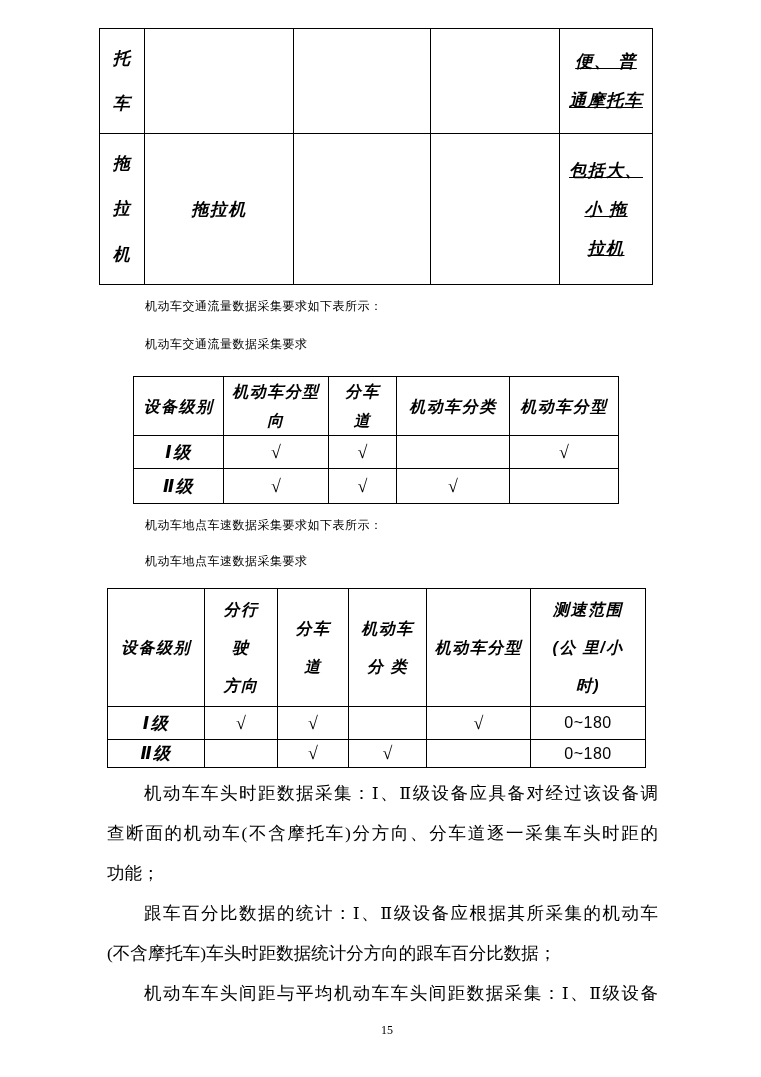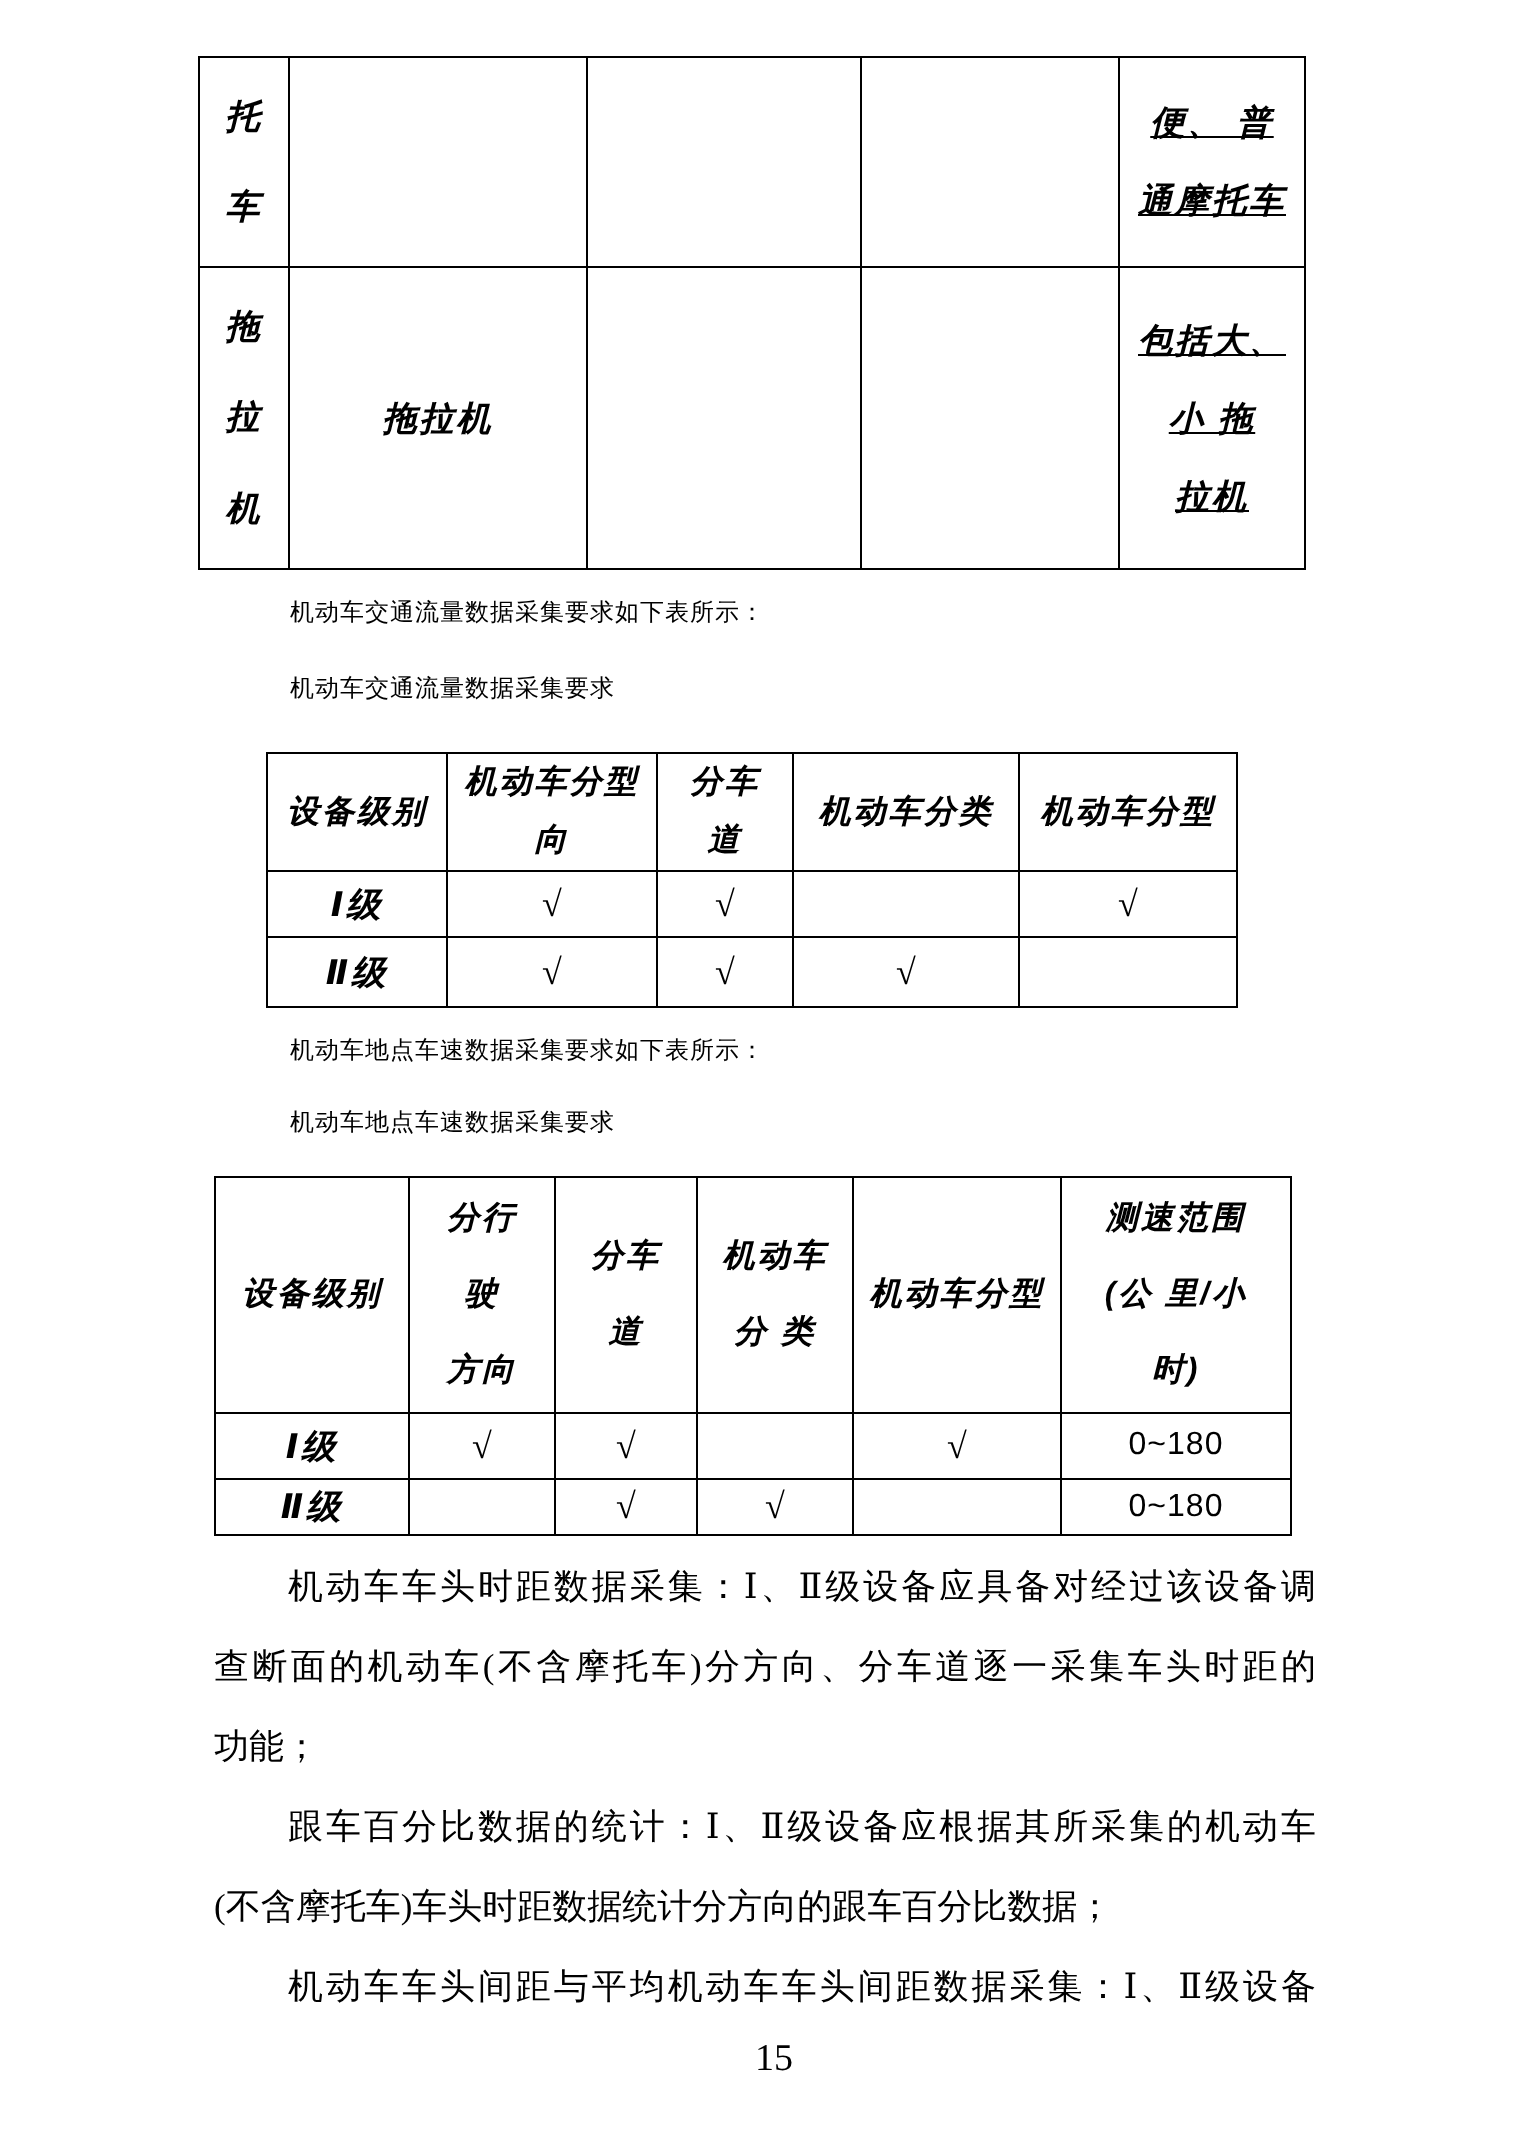--- a/index.html
+++ b/index.html
@@ -69,21 +69,21 @@
   .pl {
     font-size:17.5px; line-height:40px;
     text-align:justify; text-align-last:justify;
     text-justify:inter-ideograph;
   }
   .pl-first { text-indent:37px; }
   .pl-final { text-align-last:left; }
   
   #pagenum {
     position:absolute; left:107px; top:1022px; width:560px;
-    text-align:center; font-size:19px; line-height:16px;
+    text-align:center; font-size:12px; line-height:16px;
   }
 </style>
 </head>
 <body>
 
 <div class="t" id="top-table">
 
   <div class="c vcell hdtxt toptxt">
     <div>托</div>
     <div>车</div>

